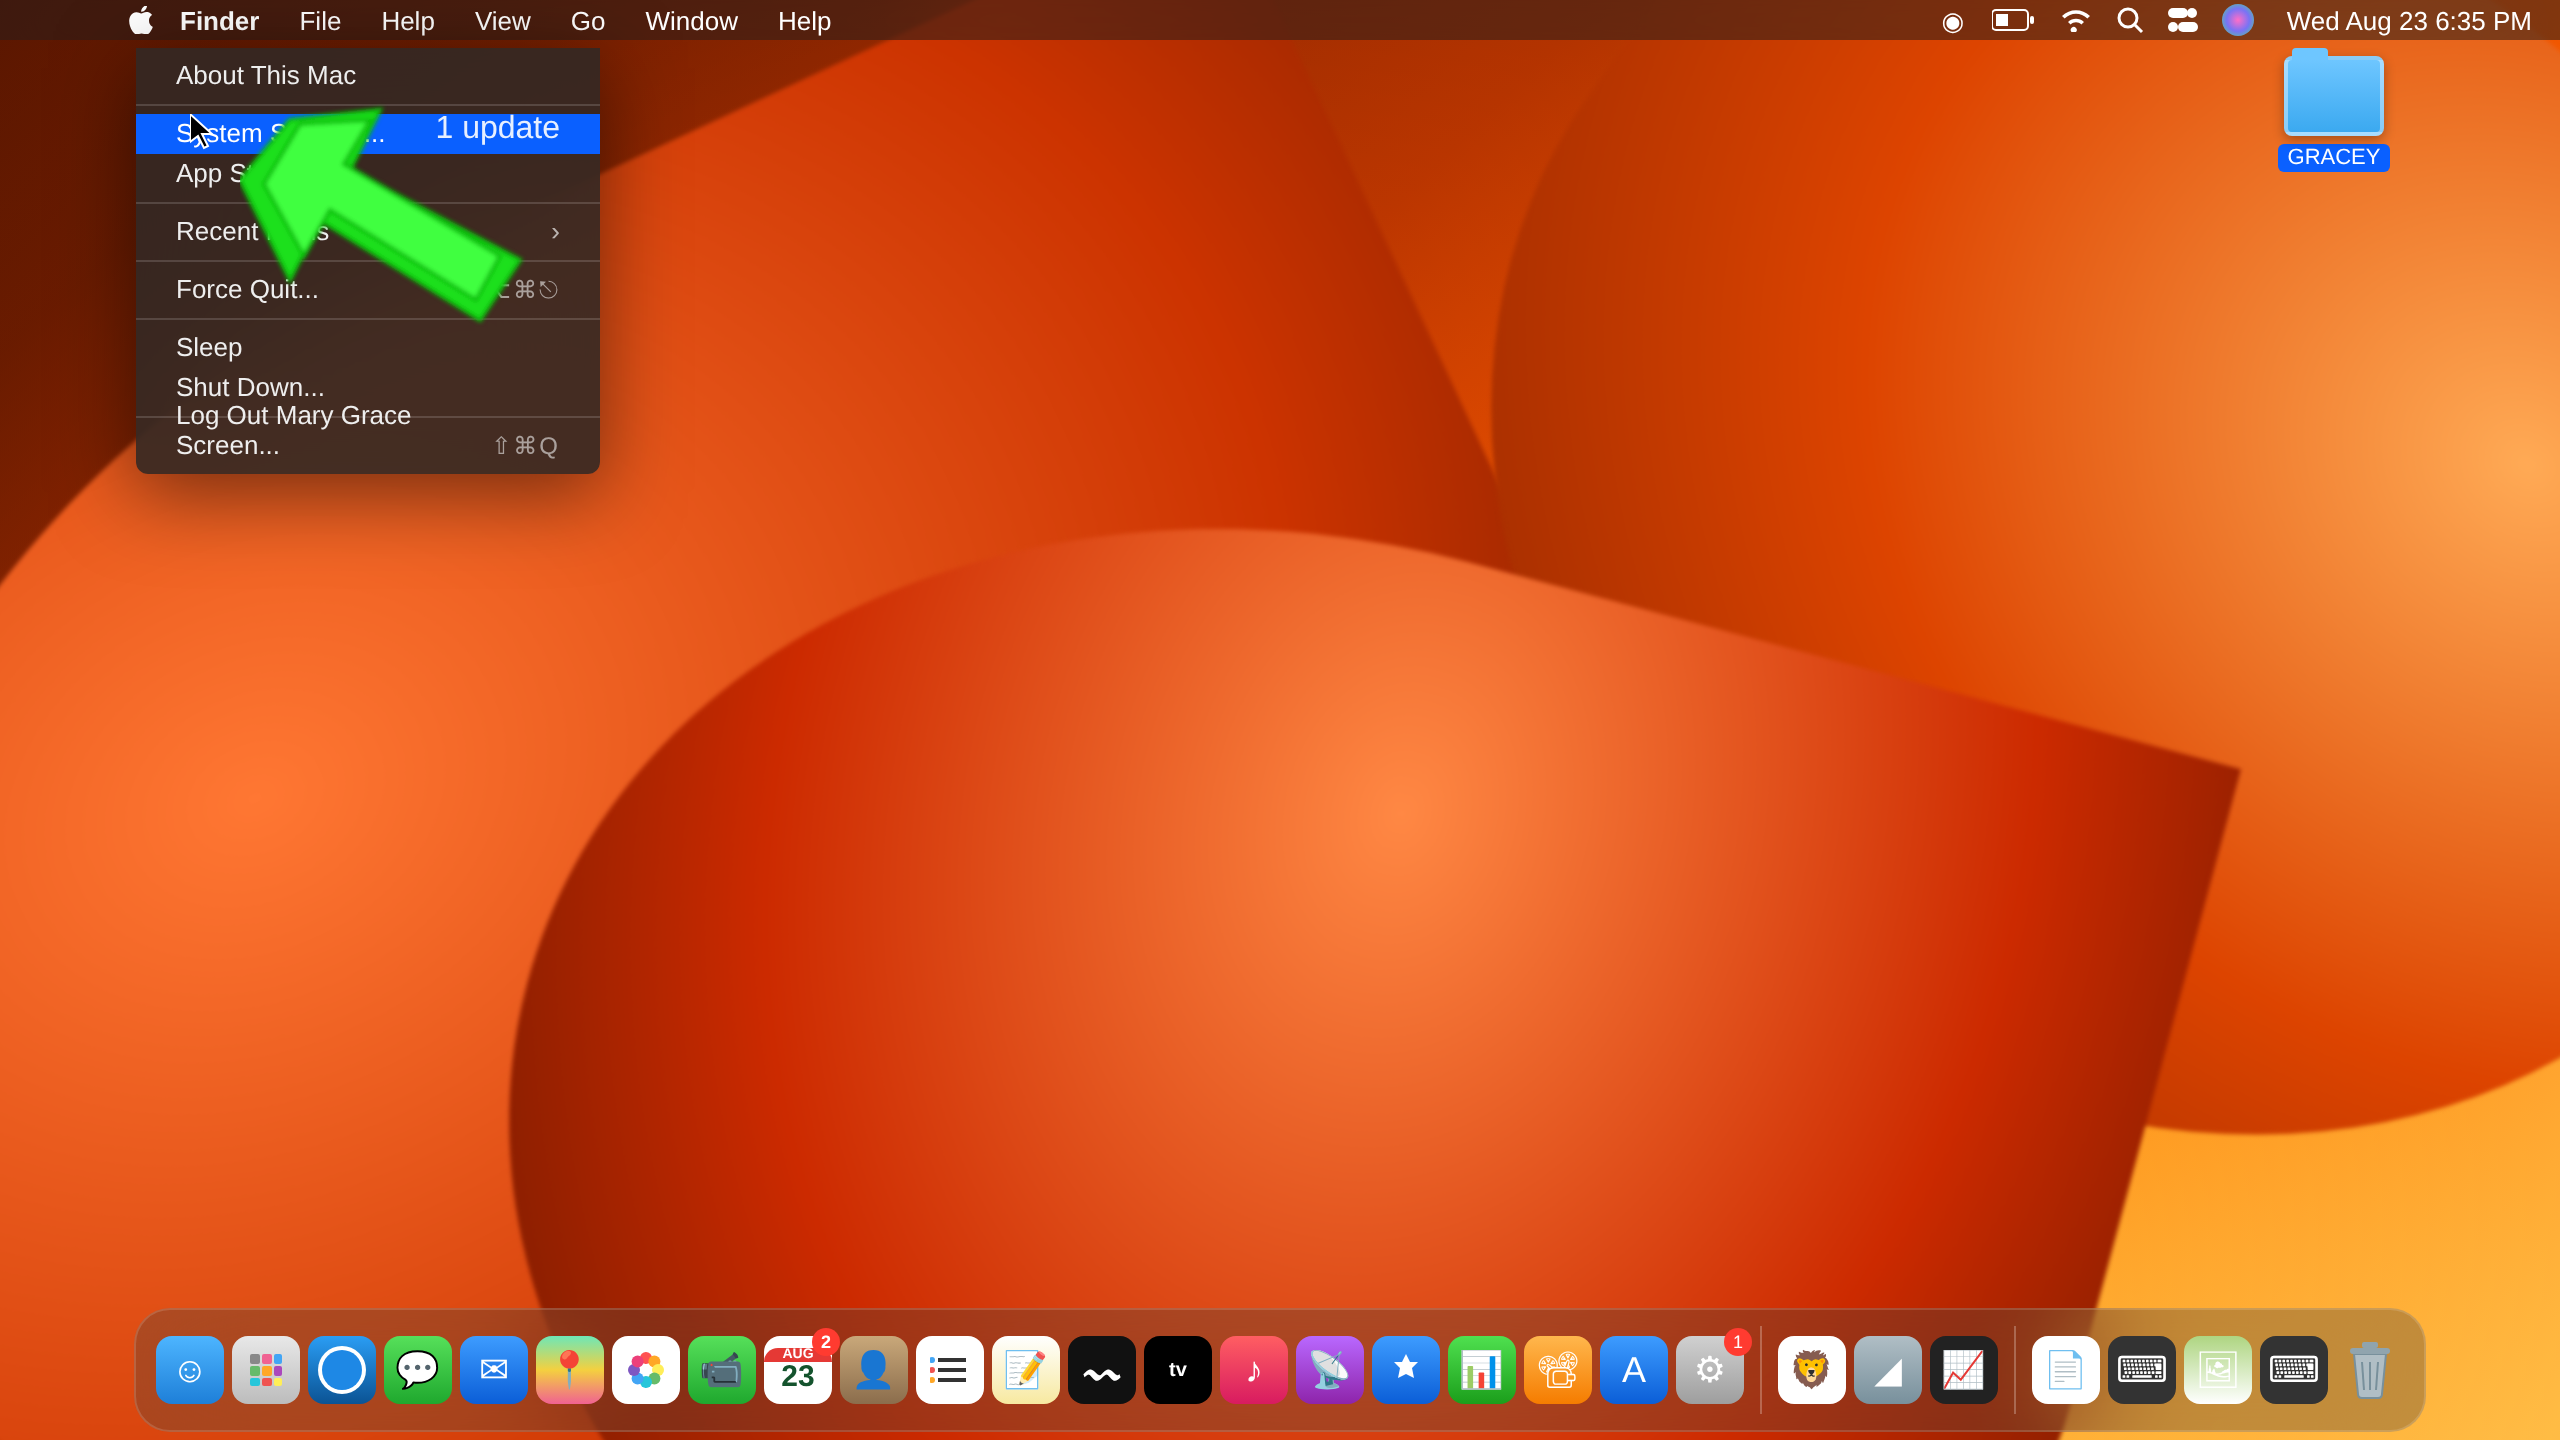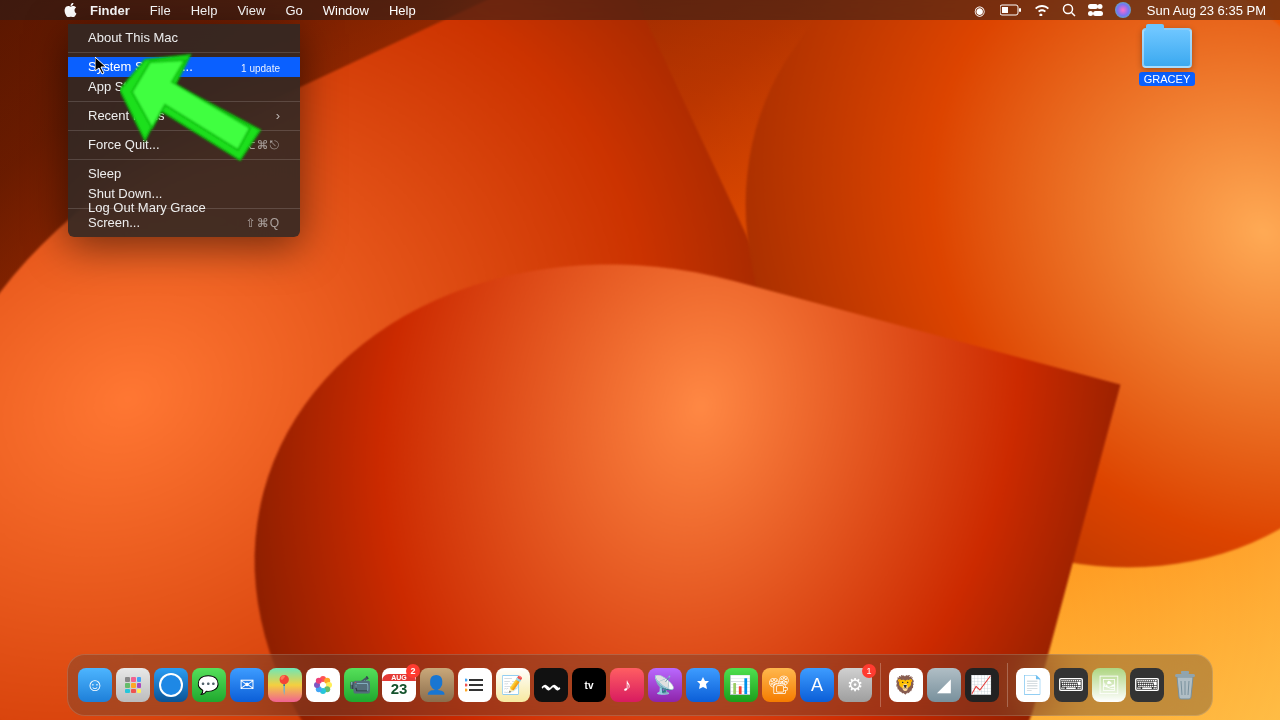--- a/index.html
+++ b/index.html
@@ -43,21 +43,21 @@
       background: rgba(50,40,35,0.9);
       backdrop-filter: blur(30px);
       border-radius: 0 0 6px 6px;
       box-shadow: 0 10px 40px rgba(0,0,0,0.5);
       padding: 4px 0;
       z-index: 200;
       color: #eee; font-size: 13px;
     }
     .dropdown-item { padding: 3px 20px 3px 20px; display:flex; align-items:flex-end; justify-content: space-between; height: 20px; }
     .dropdown-item.highlighted { background: #0a60ff; color: #fff; }
-    .dropdown-item .badge { font-size: 10px; opacity: 0.9; }
+    .dropdown-item .badge { font-size: 16px; opacity: 0.9; }
     .dropdown-item .shortcut { font-size: 12px; opacity: 0.6; letter-spacing: 1px; }
     .dropdown-item .chevron { opacity: 0.7; }
     .dropdown-sep { height: 1px; background: rgba(255,255,255,0.15); margin: 4px 0; }
     
     .desktop-folder {
       position: absolute; top: 28px; right: 84px; width: 58px;
       display:flex; flex-direction:column; align-items:center; gap: 4px;
       z-index: 50;
       justify-content: center;
     }
@@ -178,21 +178,21 @@
     <svg width="15" height="12" viewBox="0 0 15 12" fill="#fff">
         <rect x="0" y="0" width="10" height="5" rx="2.5"></rect>
         <circle cx="12" cy="2.5" r="2.5"></circle>
         <rect x="5" y="7" width="10" height="5" rx="2.5"></rect>
         <circle cx="2.5" cy="9.5" r="2.5"></circle>
       </svg>
   </div>
   <div class="status-item">
     <div style="width:16px;height:16px;border-radius:50%;background:radial-gradient(circle,#ff6ec7,#7873f5,#4ade80);"></div>
   </div>
-  <div class="status-item" style="padding-left:10px;">Sun Aug 23  6:35 PM</div>
+  <div class="status-item" style="padding-left:10px;">Wed Aug 23  6:35 PM</div>
 </div>
 
 <div class="dropdown">
   <div class="dropdown-item">
     <span>About This Mac</span>
   </div>
   <div class="dropdown-sep"></div>
   <div class="dropdown-item highlighted">
     <span>System Settings...</span>
     <span class="badge">1 update</span>

